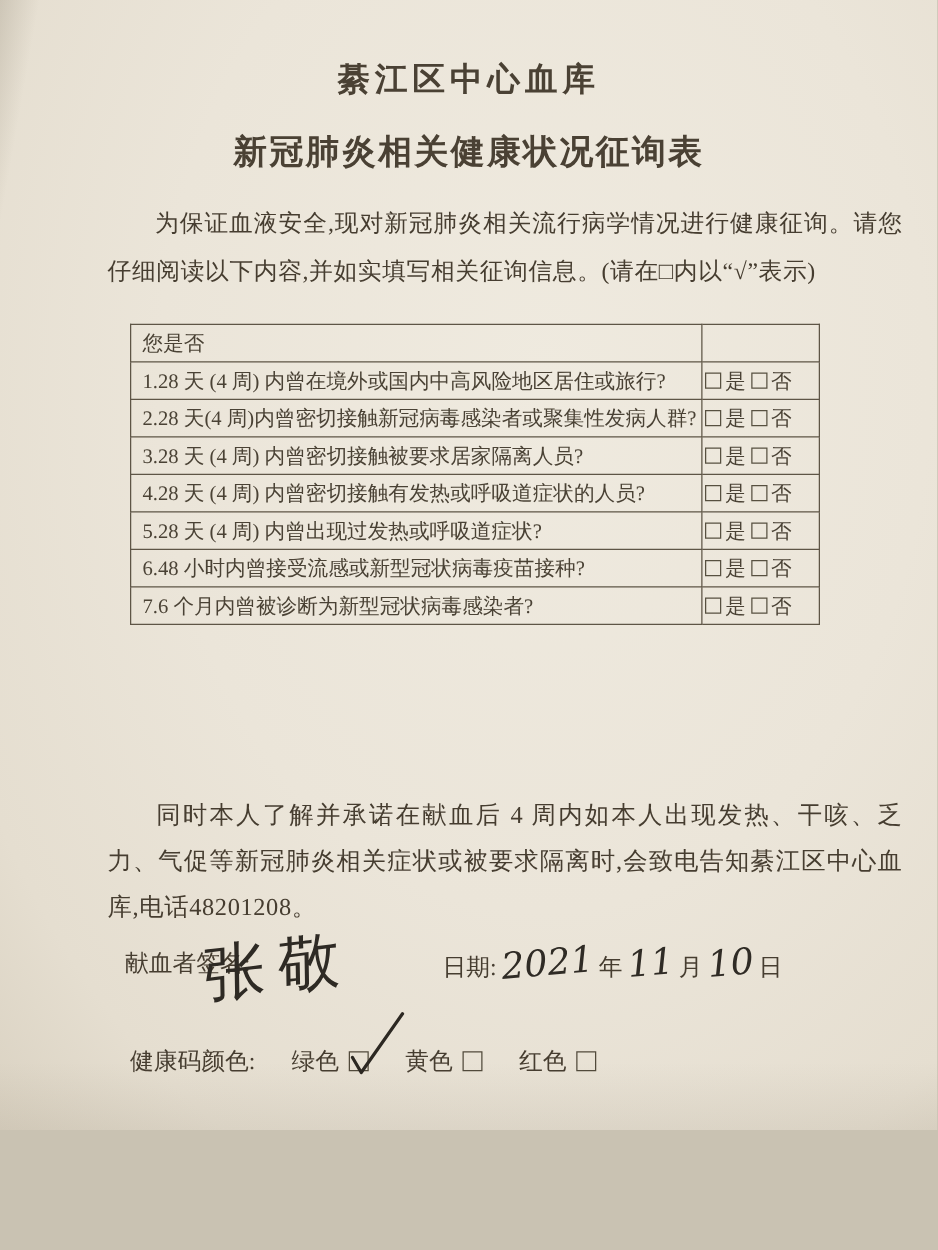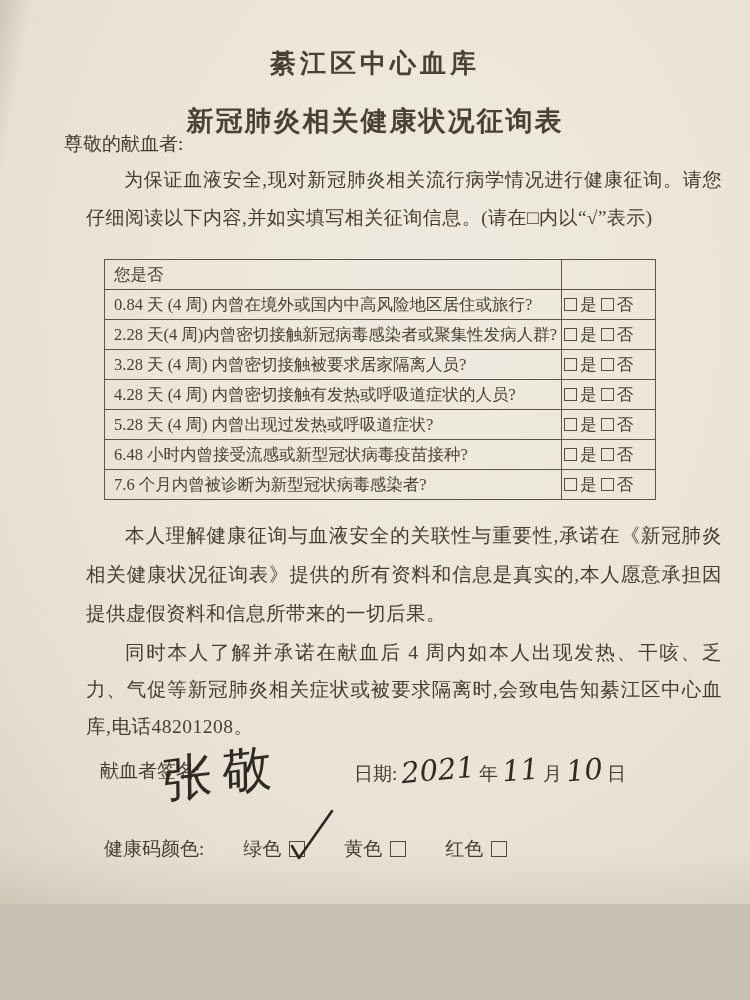--- a/index.html
+++ b/index.html
@@ -36,51 +36,50 @@
       color:#2e2a24;transform:rotate(-7deg) skewX(-6deg);letter-spacing:10px;
       font-weight:400;white-space:nowrap;}
   .date-group{position:absolute;left:350px;top:760px;font-size:19px;
       display:flex;align-items:baseline;}
   .hw{font-family:"DejaVu Serif",serif;font-style:italic;font-size:29px;
       color:#2f2b25;display:inline-block;transform:rotate(-5deg);line-height:20px;}
   .date-group .lbl{margin:0 4px;}
 
   .health-row{position:absolute;left:104px;top:836px;font-size:19px;
       display:flex;align-items:center;}
-  .health-row .opt{display:flex;align-items:center;margin-left:39px;}
+  .health-row .opt{display:flex;align-items:center;margin-left:29px;}
   .bigcb{position:relative;display:inline-block;width:16px;height:16px;
       border:1.5px solid #514a3b;box-sizing:border-box;margin-left:8px;}
   .tick{position:absolute;left:-4px;top:-36px;width:52px;height:56px;overflow:visible;}
 
   .staff-label{position:absolute;left:100px;top:920px;font-size:19px;}
   .staff-date{position:absolute;left:367px;top:922px;font-size:21px;text-align:right;}
   .staff-date .yl{margin-left:78px;} .staff-date .ml{margin-left:44px;} .staff-date .dl{margin-left:44px;}
 </style>
 </head>
 <body>
 
 <div class="page">
 
   <div class="title">
     <div class="l1">綦江区中心血库</div>
     <div class="l2">新冠肺炎相关健康状况征询表</div>
   </div>
 
-  <div class="greeting">尊敬的献血者:</div>
 
   <div class="para intro">为保证血液安全,现对新冠肺炎相关流行病学情况进行健康征询。请您仔细阅读以下内容,并如实填写相关征询信息。(请在□内以“√”表示)</div>
 
   <table class="qtable">
     <tbody>
         <tr>
       <td class="q">您是否</td>
       <td class="ans"></td>
     </tr>
     <tr>
-      <td class="q">0.84 天 (4 周) 内曾在境外或国内中高风险地区居住或旅行?</td>
+      <td class="q">1.28 天 (4 周) 内曾在境外或国内中高风险地区居住或旅行?</td>
       <td class="ans"><span class="cb"></span><span>是</span>&nbsp;<span class="cb"></span><span>否</span></td>
     </tr>
     <tr>
       <td class="q">2.28 天(4 周)内曾密切接触新冠病毒感染者或聚集性发病人群?</td>
       <td class="ans"><span class="cb"></span><span>是</span>&nbsp;<span class="cb"></span><span>否</span></td>
     </tr>
     <tr>
       <td class="q">3.28 天 (4 周) 内曾密切接触被要求居家隔离人员?</td>
       <td class="ans"><span class="cb"></span><span>是</span>&nbsp;<span class="cb"></span><span>否</span></td>
     </tr>
@@ -96,21 +95,20 @@
       <td class="q">6.48 小时内曾接受流感或新型冠状病毒疫苗接种?</td>
       <td class="ans"><span class="cb"></span><span>是</span>&nbsp;<span class="cb"></span><span>否</span></td>
     </tr>
     <tr>
       <td class="q">7.6 个月内曾被诊断为新型冠状病毒感染者?</td>
       <td class="ans"><span class="cb"></span><span>是</span>&nbsp;<span class="cb"></span><span>否</span></td>
     </tr>
   </tbody>
     </table>
 
-  <div class="para decl1">本人理解健康征询与血液安全的关联性与重要性,承诺在《新冠肺炎相关健康状况征询表》提供的所有资料和信息是真实的,本人愿意承担因提供虚假资料和信息所带来的一切后果。</div>
   <div class="para decl2">同时本人了解并承诺在献血后 4 周内如本人出现发热、干咳、乏力、气促等新冠肺炎相关症状或被要求隔离时,会致电告知綦江区中心血库,电话48201208。</div>
 
   <div class="donor-label">献血者签名:</div>
   <div class="sig-hand">张敬</div>
 
   <div class="date-group">
     <span class="lbl">日期:</span>
     <span class="hw">2021</span>
     <span class="lbl">年</span>
     <span class="hw">11</span>

